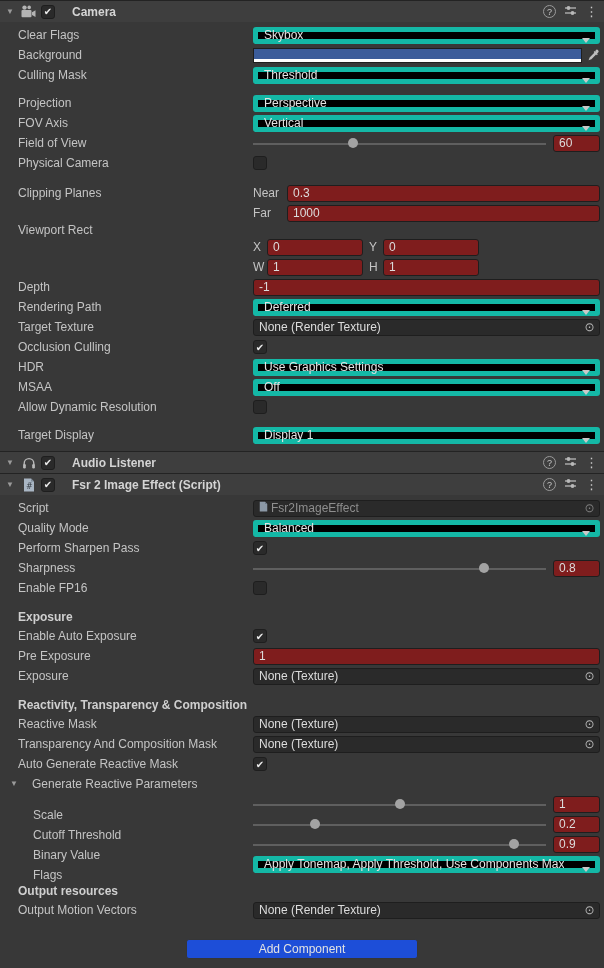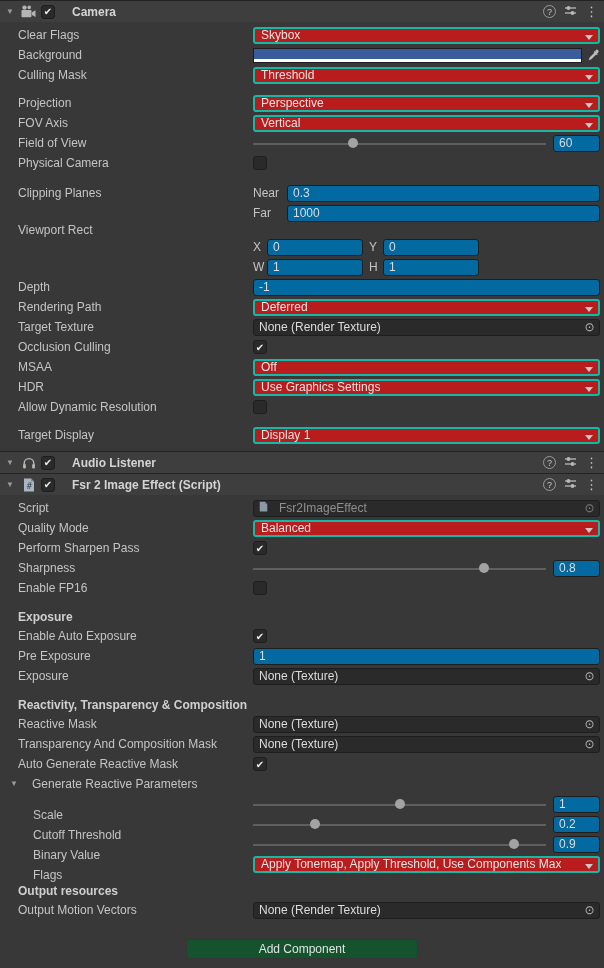--- a/index.html
+++ b/index.html
@@ -36,38 +36,38 @@
   .comp-body { padding: 3px 0 6px 0; }
   .row { display: flex; align-items: center; height: 20px; padding: 0 4px 0 18px; }
   .row.short { height: 14px; }
   .row .label { width: 235px; flex: none; white-space: nowrap; overflow: hidden; color: #c4c4c4; }
   .row.indent { padding-left: 33px; }
   .row.indent .label { width: 220px; margin-top: 21px; }
   .field { flex: 1; display: flex; align-items: center; min-width: 0; }
   .flex-spacer { flex: 1; }
 
   .dropdown {
-    flex: 1; height: 17px; background: #b91c1c; border: 2px solid #14b8a6; border-radius: 3px;
+    flex: 1; height: 17px; background: #000000; border: 5px solid #14b8a6; border-radius: 3px;
     position: relative; display: flex; align-items: center; padding: 0 18px 0 6px; color: #e3e3e3; min-width: 0;
   }
   .dd-value { white-space: nowrap; overflow: hidden; }
   .dd-arrow {
     position: absolute; right: 5px; top: 6px; width: 0; height: 0;
     border-left: 4px solid transparent; border-right: 4px solid transparent; border-top: 5px solid #c9c9c9;
   }
 
   .textfield {
-    height: 17px; background: #0369a1; border: 1px solid #1e1e1e; border-radius: 3px;
+    height: 17px; background: #7f1d1d; border: 1px solid #1e1e1e; border-radius: 3px;
     display: flex; align-items: center; padding: 0 5px; color: #dcdcdc; white-space: nowrap; overflow: hidden;
   }
   .textfield.full { flex: 1; }
 
   .objfield {
     flex: 1; height: 17px; background: #2a2a2a; border: 1px solid #1e1e1e; border-radius: 3px;
-    display: flex; align-items: center; padding: 0 2px 0 5px; color: #dcdcdc; min-width: 0; gap: 11px;
+    display: flex; align-items: center; padding: 0 2px 0 5px; color: #dcdcdc; min-width: 0; gap: 3px;
   }
   .objfield .obj-text { flex: 1; white-space: nowrap; overflow: hidden; }
   .obj-picker { width: 15px; text-align: center; color: #b2b2b2; font-size: 12px; flex: none; line-height: 1; }
   .objfield.disabled { color: #8e8e8e; }
   .objfield.disabled .obj-picker { color: #7c7c7c; }
 
   .slider { flex: 1; position: relative; height: 17px; margin-right: 7px; }
   .slider .track { position: absolute; left: 0; right: 0; top: 8px; height: 2px; background: #5f5f5f; }
   .slider .thumb {
     position: absolute; top: 3px; width: 10px; height: 10px; border-radius: 50%;
@@ -86,21 +86,21 @@
 
   .section-header { font-weight: bold; color: #cfcfcf; padding-left: 18px; height: 18px; display: flex; align-items: center; }
   .foldout-row { padding-left: 8px; }
   .foldout-row .label { width: auto; margin-left: 12px; }
 
   .gap8 { height: 8px; }
   .gap10 { height: 10px; }
 
   .add-component-wrap { display: flex; justify-content: center; margin-top: 13px; }
   .add-component {
-    width: 232px; height: 20px; background: #14532d; border: 1px solid #363636; border-radius: 3px;
+    width: 232px; height: 20px; background: #1d4ed8; border: 1px solid #363636; border-radius: 3px;
     display: flex; align-items: center; justify-content: center; color: #e2e2e2;
   }
 </style>
 </head>
 <body>
 
 <div class="inspector">
 
   <div class="comp-header">
     <span class="foldout">▼</span>
@@ -274,34 +274,34 @@
     </div>
 
     <div class="row">
       <span class="label">Occlusion Culling</span>
       <div class="field">
         <span class="checkbox checked">✔</span>
       </div>
     </div>
 
     <div class="row">
+      <span class="label">HDR</span>
+      <div class="field">
+        <div class="dropdown">
+          <span class="dd-value">Use Graphics Settings</span>
+          <span class="dd-arrow"></span>
+        </div>
+      </div>
+    </div>
+
+    <div class="row">
       <span class="label">MSAA</span>
       <div class="field">
         <div class="dropdown">
           <span class="dd-value">Off</span>
-          <span class="dd-arrow"></span>
-        </div>
-      </div>
-    </div>
-
-    <div class="row">
-      <span class="label">HDR</span>
-      <div class="field">
-        <div class="dropdown">
-          <span class="dd-value">Use Graphics Settings</span>
           <span class="dd-arrow"></span>
         </div>
       </div>
     </div>
 
     <div class="row">
       <span class="label">Allow Dynamic Resolution</span>
       <div class="field">
         <span class="checkbox"></span>
       </div>

